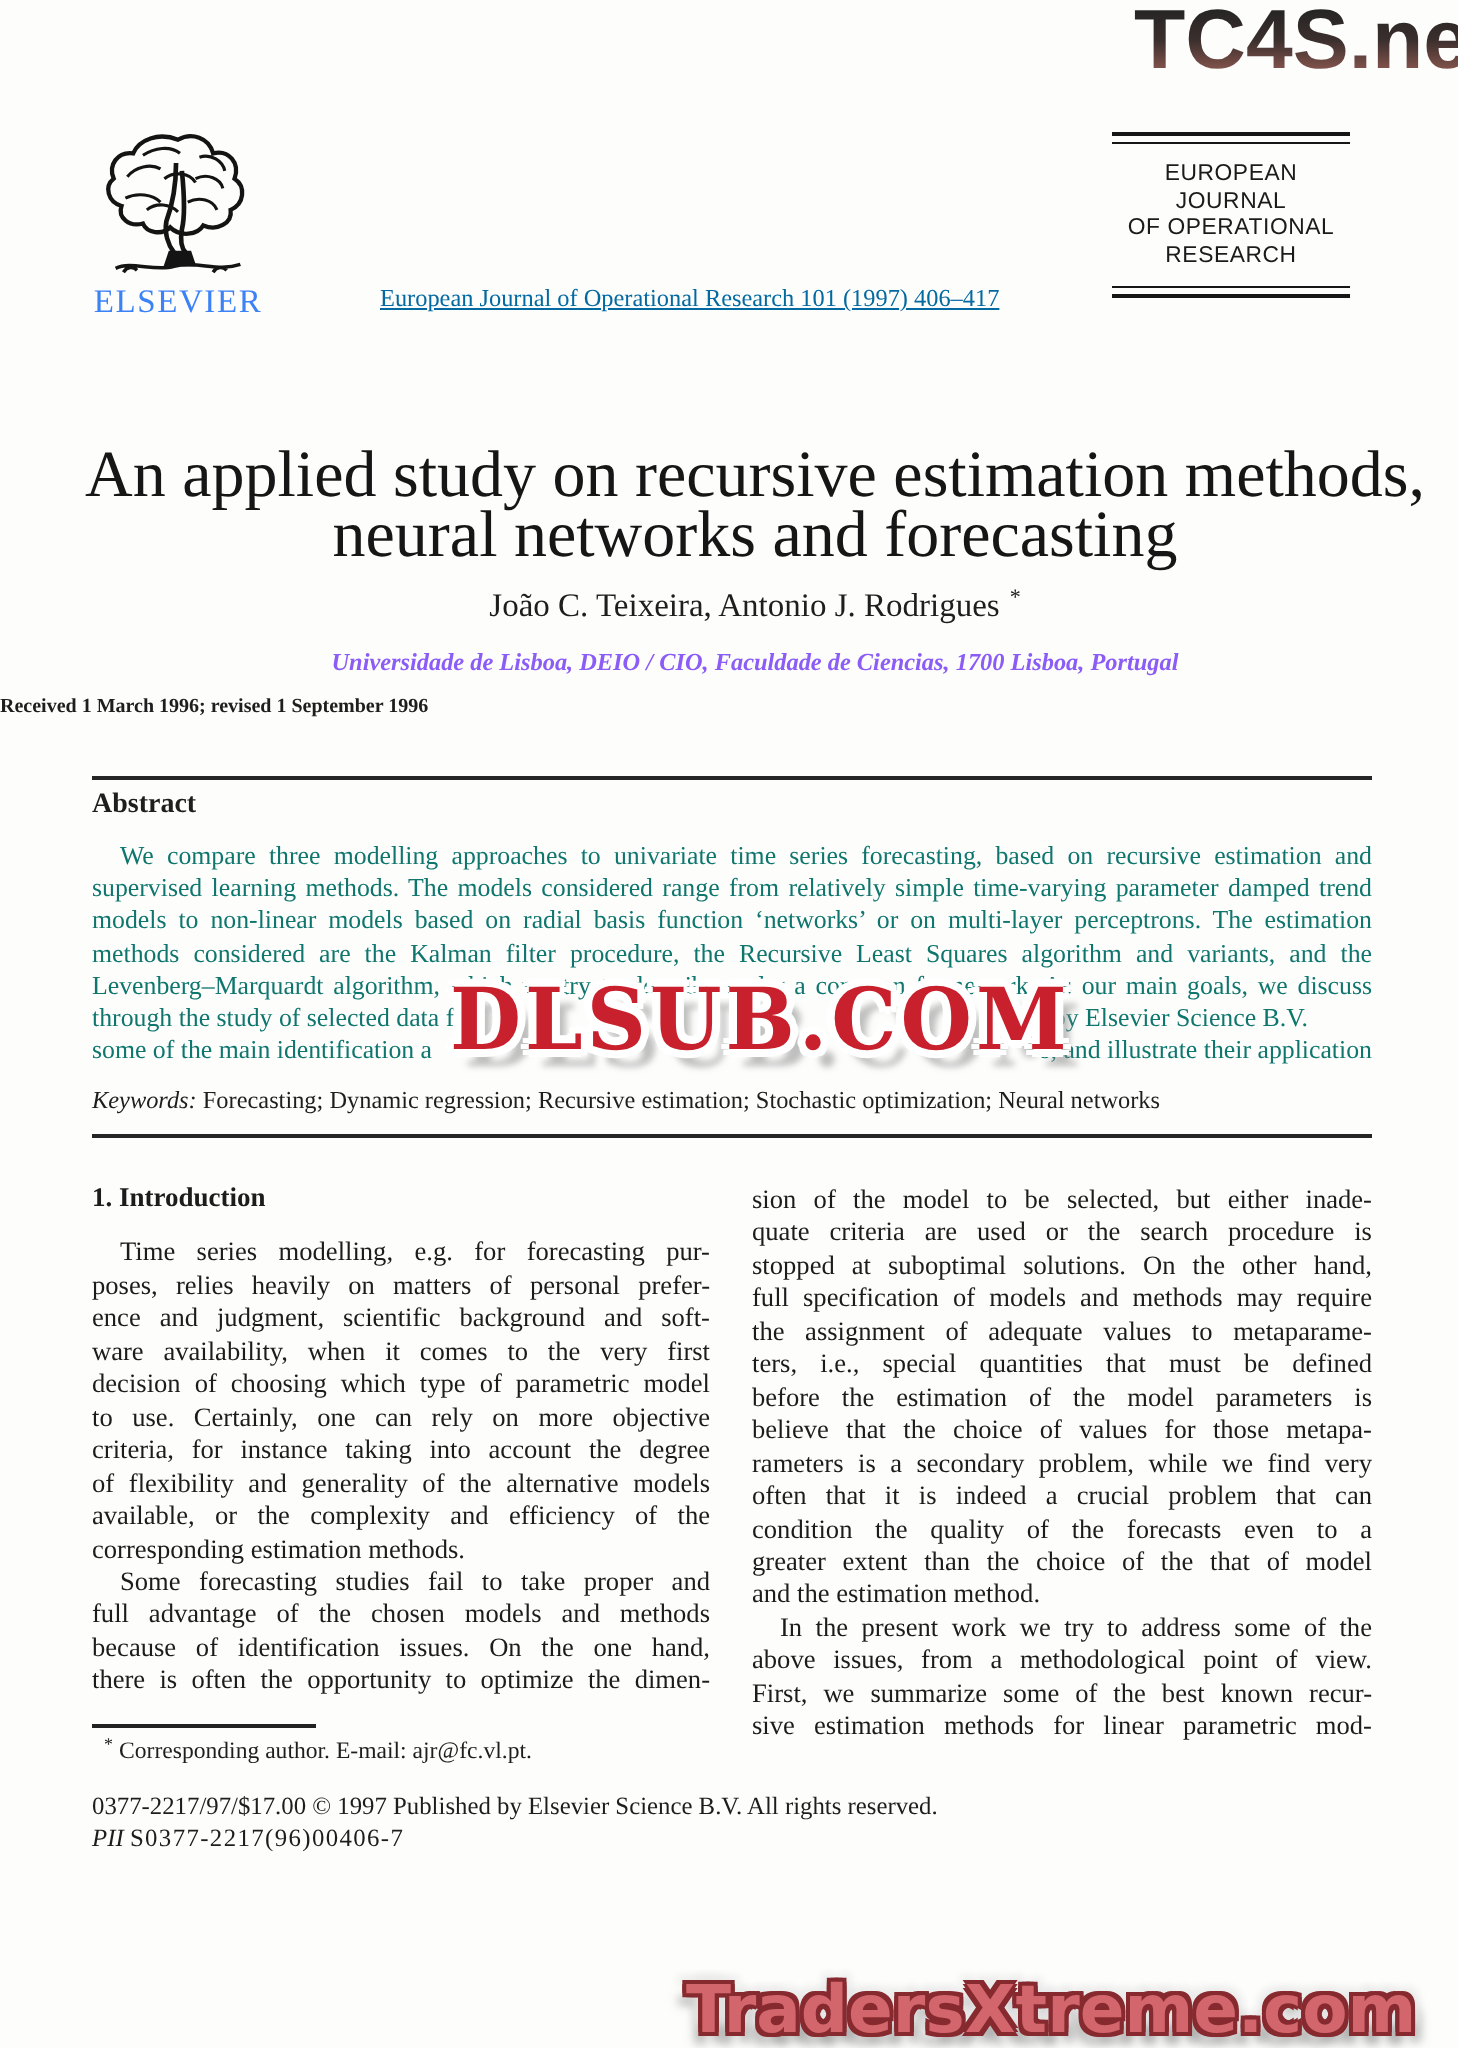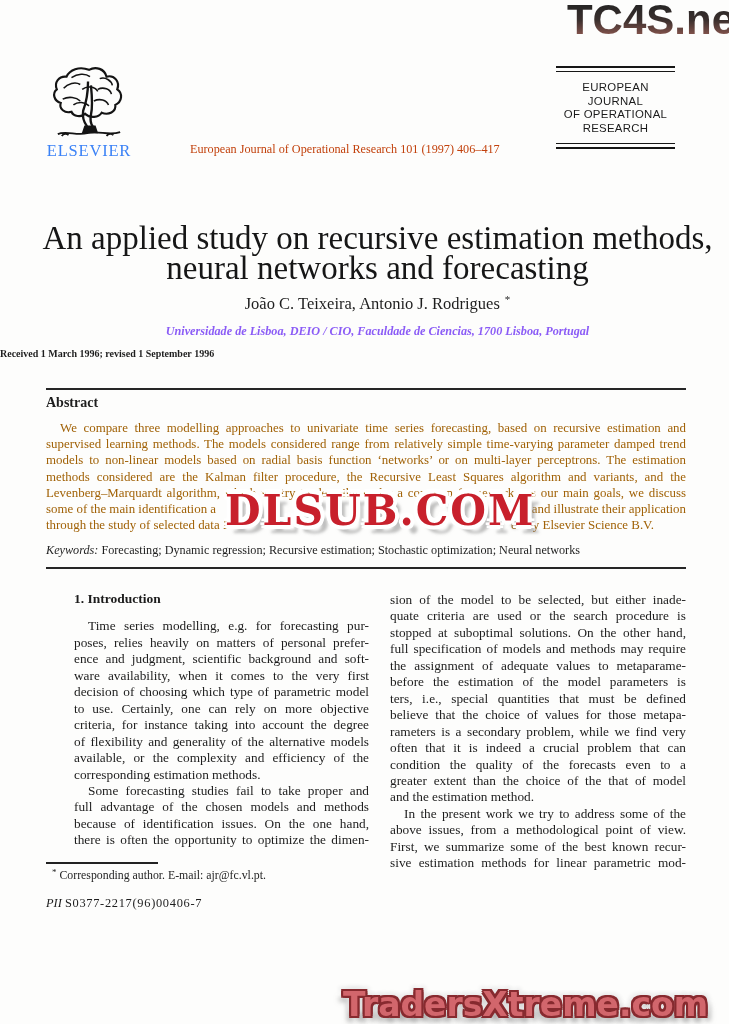--- a/index.html
+++ b/index.html
@@ -34,21 +34,21 @@
       -2px -2px 0 #872a2f, 2px -2px 0 #872a2f, -2px 2px 0 #872a2f, 2px 2px 0 #872a2f,
       0 -2px 0 #872a2f, 0 2px 0 #872a2f, -2px 0 0 #872a2f, 2px 0 0 #872a2f,
       -4px -4px 4px #e9e9e9, 4px -4px 4px #e9e9e9, -4px 6px 5px rgba(160,160,160,.7), 5px 5px 5px rgba(160,160,160,.7);
     margin-top: 11px;
   }
 
   
   .logo-block{position:absolute;left:44px;top:64px;width:90px;text-align:center;}
   .logo-block svg{display:block;margin:0 auto;}
   .publisher{font-size:16.5px;letter-spacing:.8px;margin-top:1px;color:#3b82f6;}
-  .citation{position:absolute;left:190px;top:142px;font-size:12.2px;color:#c2410c;}
+  .citation{position:absolute;left:190px;top:142px;font-size:12.2px;color:#0369a1;text-decoration:underline;}
   .journal-box{position:absolute;left:556px;top:66px;width:119px;}
   .jb-rule{height:2px;background:#161616;}
   .jb-rule.thin{height:1px;margin-top:3px;}
   .jb-rule.thin2{height:1px;margin-bottom:3px;}
   .jb-text{padding:9px 0 8px 0;text-align:center;font-family:"Liberation Sans",sans-serif;
     font-size:11.4px;line-height:13.6px;color:#1b1b1b;letter-spacing:.3px;}
 
   
   .title{position:absolute;left:0;top:224px;width:100%;text-align:center;
     font-size:33px;line-height:29.5px;color:#161616;}
@@ -58,33 +58,33 @@
     font-style:italic;font-weight:bold;font-size:12.2px;color:#8b5cf6;}
   .received{position:absolute;left:0;top:348px;width:100%;text-align:left;font-size:10px;font-weight:bold;}
 
   
   .rule{position:absolute;left:46px;width:640px;background:#262626;}
   .rule.r1{top:388px;height:2px;}
   .rule.r2{top:567px;height:2px;}
 
   
   .abs-heading{position:absolute;left:46px;top:395px;font-weight:bold;font-size:14px;}
-  .abs-body{position:absolute;left:46px;top:420px;width:640px;font-size:12.9px;line-height:16.2px;color:#a16207;}
+  .abs-body{position:absolute;left:46px;top:420px;width:640px;font-size:12.9px;line-height:16.2px;color:#0f766e;}
   .jline{text-align:justify;text-align-last:justify;}
   .indent{text-indent:14px;}
   .last-left{text-align-last:left;}
   .split-line{display:flex;justify-content:space-between;}
   .split-line .pad-r{padding-right:32px;}
   .keywords{position:absolute;left:46px;top:543px;width:640px;font-size:12.2px;}
   .keywords .kw-label{font-style:italic;}
 
   
   .columns{position:absolute;left:46px;top:591px;width:640px;display:flex;gap:21px;}
   .col{font-size:13.3px;line-height:16.45px;color:#1c1c1c;}
-  .col.left{width:309px;margin-left:28px;}
+  .col.left{width:309px;}
   .col.right{width:310px;padding-top:1px;}
   .sec-heading{font-weight:bold;font-size:13.5px;margin-bottom:11px;}
 
   
   .footnote{position:absolute;left:46px;top:862px;font-size:11.8px;}
   .footnote-rule{width:112px;height:1.5px;background:#222;margin-bottom:3px;}
   .footnote sup{font-size:9px;vertical-align:4px;padding:0 3px 0 6px;}
   .footer{position:absolute;left:46px;top:895px;font-size:12.4px;line-height:16px;color:#1d1d1d;}
   .footer .pii-label{font-style:italic;}
   .footer .pii-value{letter-spacing:.7px;}
@@ -140,26 +140,26 @@
 
   <div class="abs-body">
     <div>
         <div class="jline indent">We compare three modelling approaches to univariate time series forecasting, based on recursive estimation and</div>
         <div class="jline">supervised learning methods. The models considered range from relatively simple time-varying parameter damped trend</div>
         <div class="jline">models to non-linear models based on radial basis function ‘networks’ or on multi-layer perceptrons. The estimation</div>
         <div class="jline">methods considered are the Kalman filter procedure, the Recursive Least Squares algorithm and variants, and the</div>
         <div class="jline">Levenberg–Marquardt algorithm, which we try to describe under a common framework. As our main goals, we discuss</div>
       </div>
     <div class="split-line">
+      <span>through the study of selected data f</span>
+      <span class="pad-r">ed by Elsevier Science B.V.</span>
+    </div>
+    <div class="split-line">
       <span>some of the main identification a</span>
       <span>s, and illustrate their application</span>
-    </div>
-    <div class="split-line">
-      <span>through the study of selected data f</span>
-      <span class="pad-r">ed by Elsevier Science B.V.</span>
     </div>
   </div>
 
   <div class="keywords">
     <span class="kw-label">Keywords:</span><span> Forecasting; Dynamic regression; Recursive estimation; Stochastic optimization; Neural networks</span>
   </div>
 
   <div class="rule r2"></div>
 
   <div class="columns">
@@ -184,22 +184,22 @@
           <div class="jline">there is often the opportunity to optimize the dimen-</div>
         </div>
     </div>
     <div class="col right">
       <div>
           <div class="jline">sion of the model to be selected, but either inade-</div>
           <div class="jline">quate criteria are used or the search procedure is</div>
           <div class="jline">stopped at suboptimal solutions. On the other hand,</div>
           <div class="jline">full specification of models and methods may require</div>
           <div class="jline">the assignment of adequate values to metaparame-</div>
+          <div class="jline">ters, i.e., special quantities that must be defined</div>
           <div class="jline">before the estimation of the model parameters is</div>
-          <div class="jline">ters, i.e., special quantities that must be defined</div>
           <div class="jline">believe that the choice of values for those metapa-</div>
           <div class="jline">rameters is a secondary problem, while we find very</div>
           <div class="jline">often that it is indeed a crucial problem that can</div>
           <div class="jline">condition the quality of the forecasts even to a</div>
           <div class="jline">greater extent than the choice of the that of model</div>
           <div class="jline last-left">and the estimation method.</div>
         </div>
       <div>
           <div class="jline indent">In the present work we try to address some of the</div>
           <div class="jline">above issues, from a methodological point of view.</div>
@@ -208,20 +208,21 @@
         </div>
     </div>
   </div>
 
   <div class="footnote">
     <div class="footnote-rule"></div>
     <sup>*</sup><span>Corresponding author. E-mail: ajr@fc.vl.pt.</span>
   </div>
 
   <div class="footer">
+    <div>0377-2217/97/$17.00 © 1997 Published by Elsevier Science B.V. All rights reserved.</div>
     <div>
       <span class="pii-label">PII</span>
       <span class="pii-value">S0377-2217(96)00406-7</span>
     </div>
   </div>
 
   <div class="wm-mid">DLSUB.COM</div>
   <div class="wm-bottom">TradersXtreme.com</div>
 
 </div>

